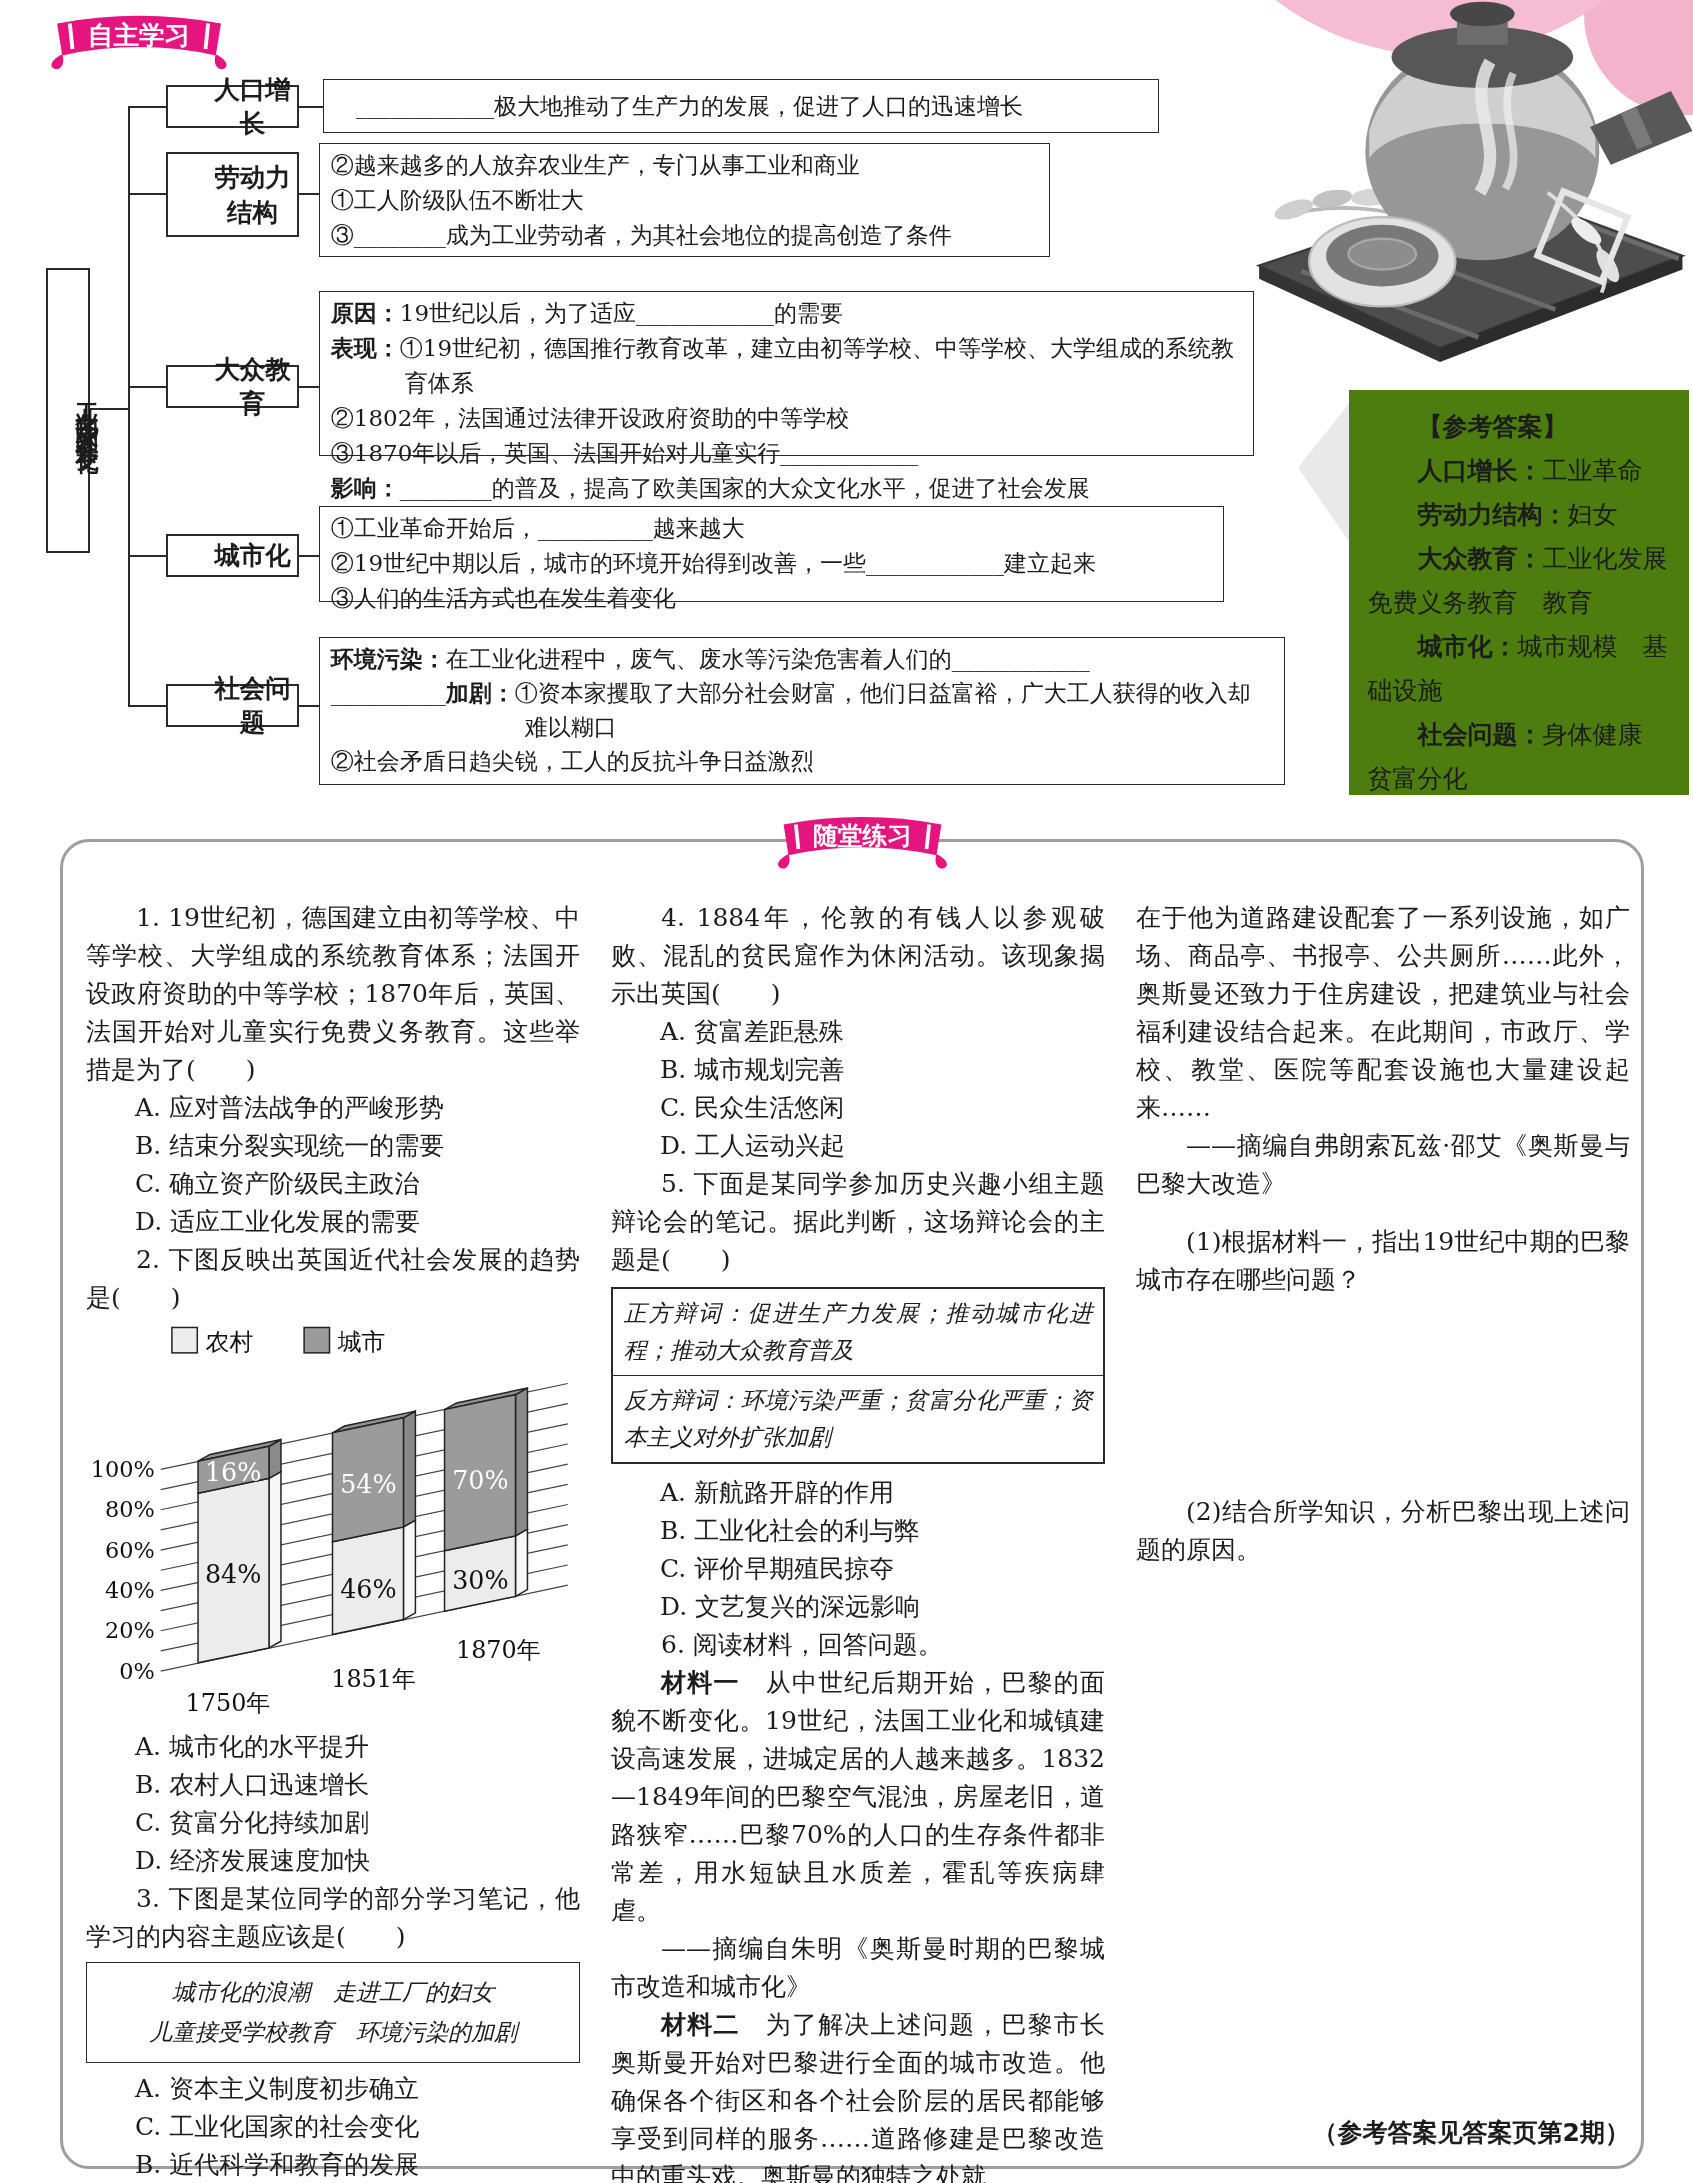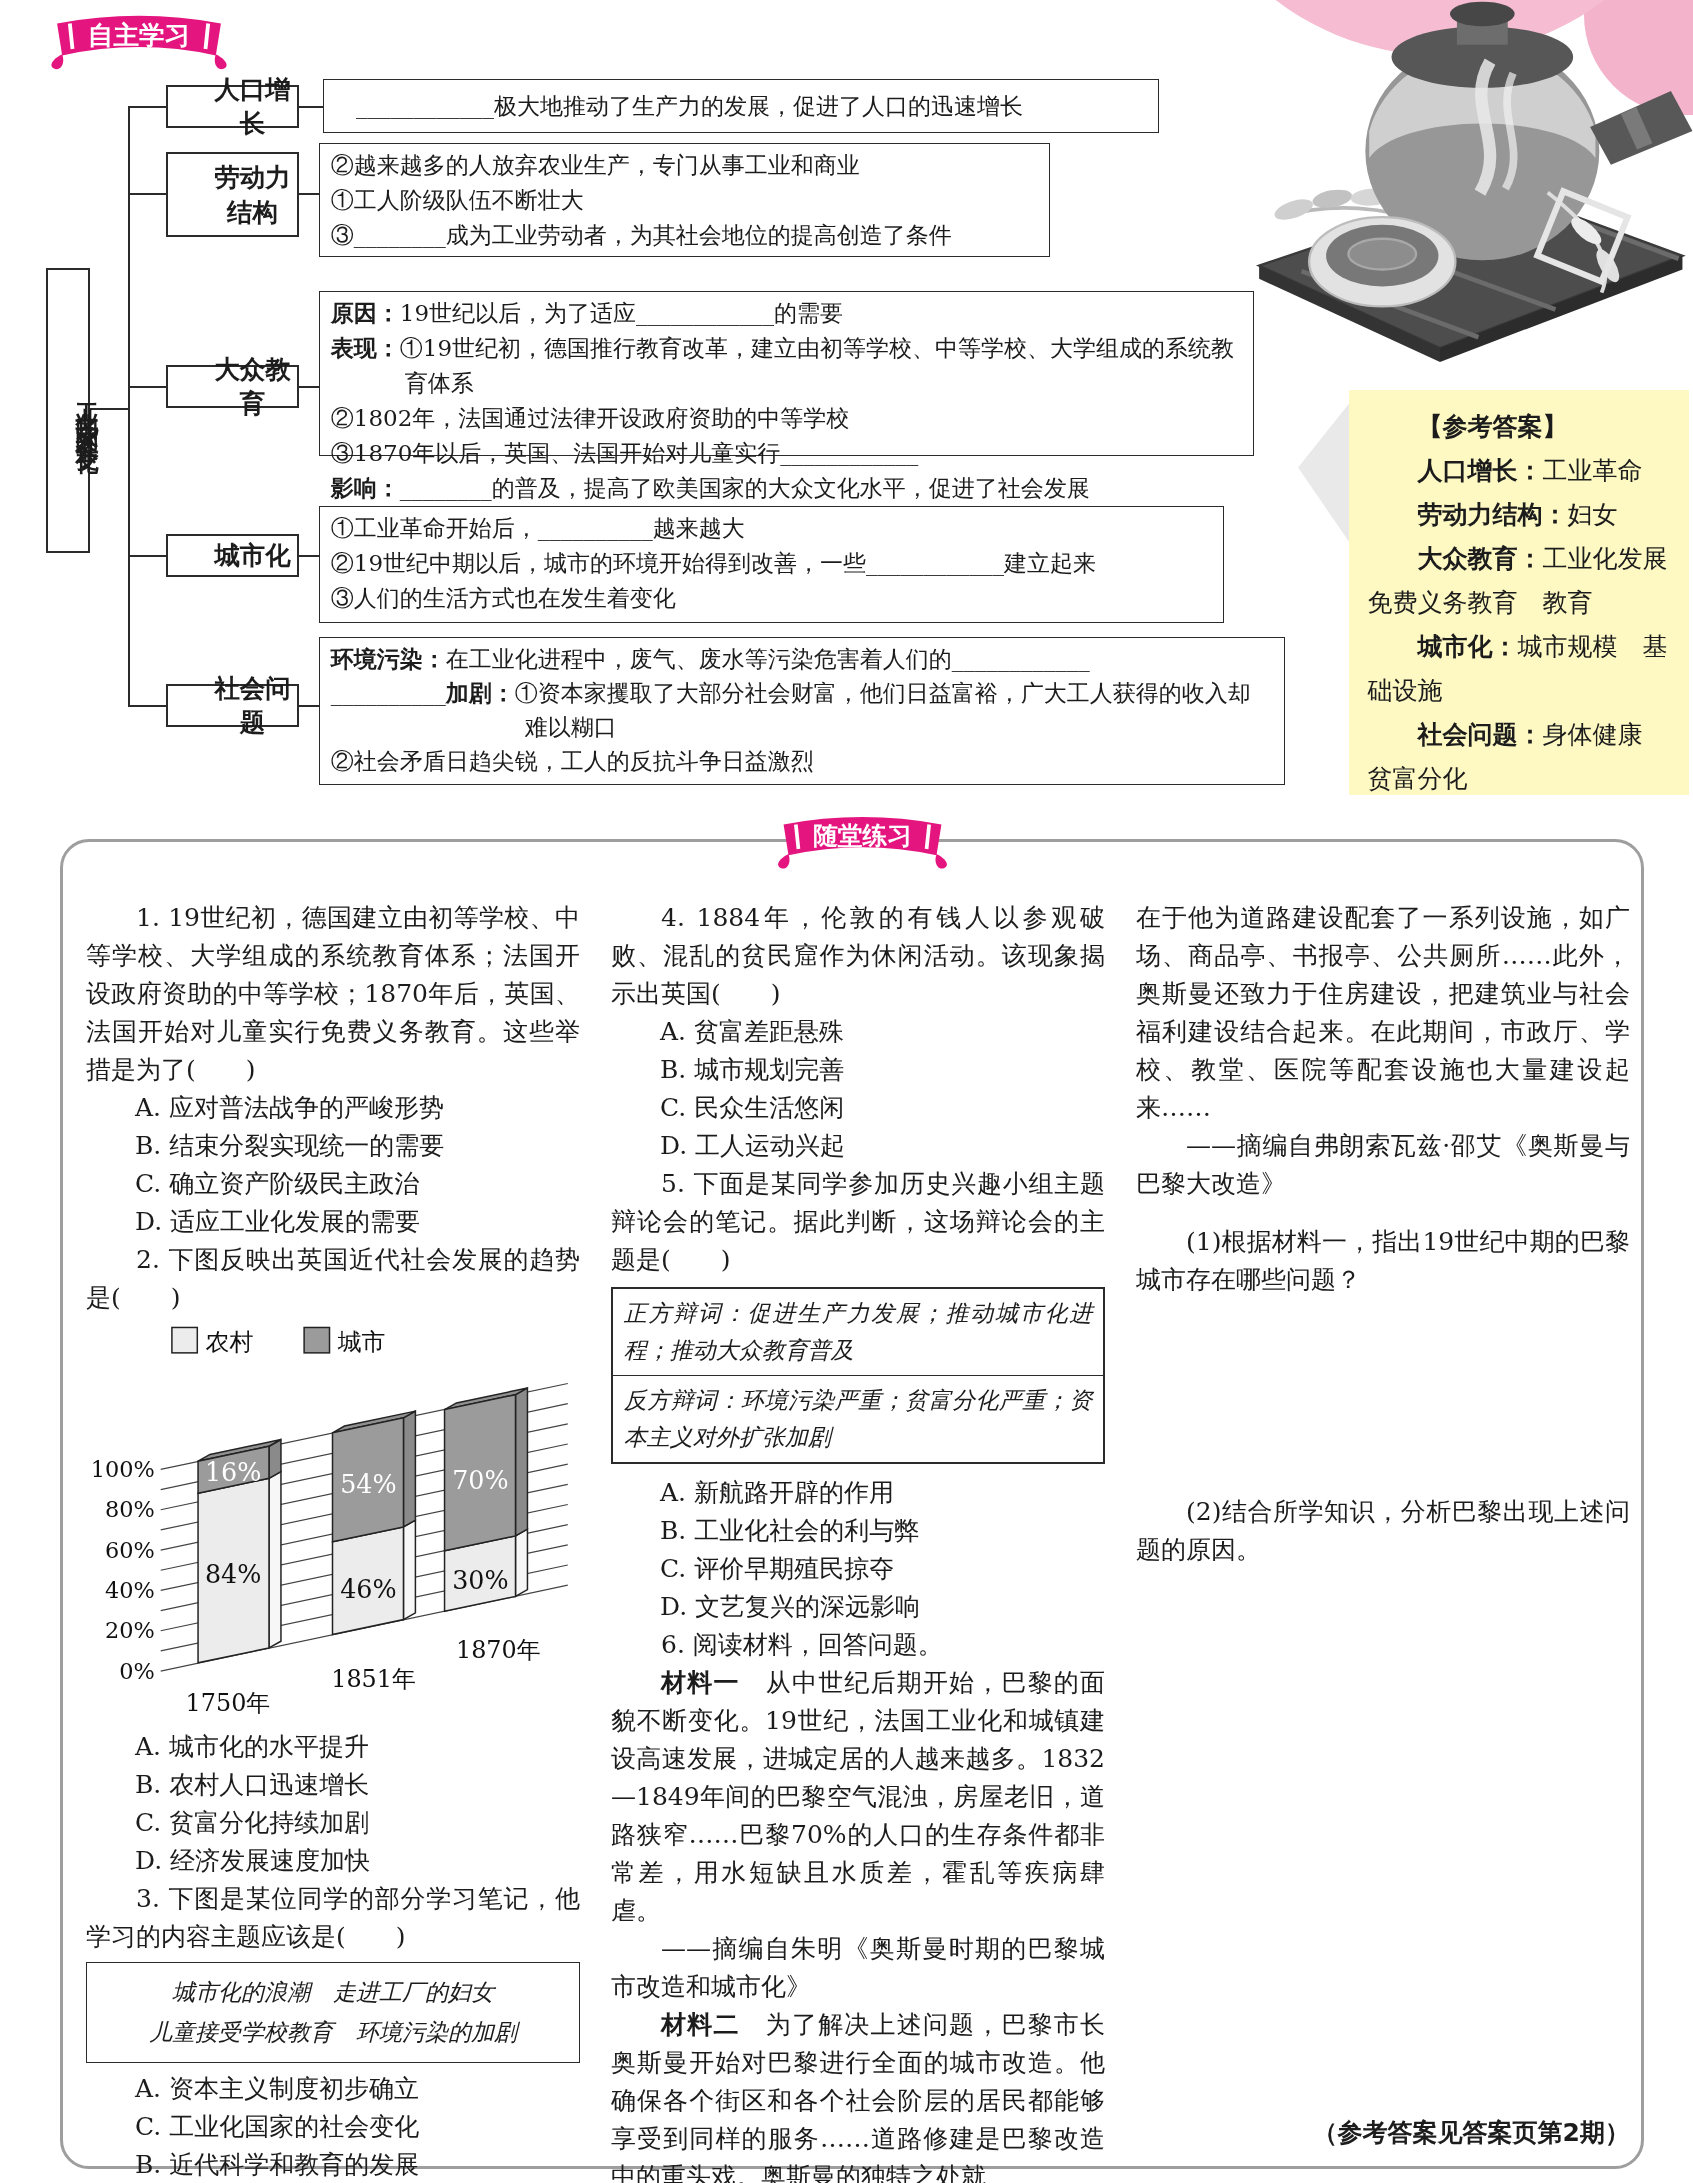--- a/index.html
+++ b/index.html
@@ -22,21 +22,21 @@
     font-family:"DejaVu Sans","Liberation Sans",sans-serif;font-weight:700;font-size:25.4px;}
   .contentbox{font-size:23px;line-height:35px;padding:3.8px 10.8px;box-sizing:border-box;border-width:1.5px;}
   .contentbox p{margin:0;}
   .lbl{font-family:"DejaVu Sans","Liberation Sans",sans-serif;font-weight:700;}
   .hang3{padding-left:74px;text-indent:-74px;}
   .ind3{margin-left:74px;}
   .hang8{padding-left:194px;text-indent:-194px;}
   .ind8{margin-left:194px;}
   .connector{position:absolute;background:#2b2b2b;}
   
-  .answerbox{left:1349px;top:390px;width:340px;height:405px;background:#fef9c3;
+  .answerbox{left:1349px;top:390px;width:340px;height:405px;background:#4d7c0f;
     font-size:25px;line-height:44px;padding:15.4px 20px 0 18.5px;box-sizing:border-box;}
   .answerbox p{margin:0;text-indent:2em;}
   
   .practicebox{left:60px;top:839px;width:1584px;height:1330px;border:3.1px solid #9e9e9e;border-radius:29px;box-sizing:border-box;background:#fff;}
   .practice-body{left:86px;top:899px;width:1546px;height:1259px;display:flex;gap:31px;}
   .col{width:494px;display:flex;flex-direction:column;font-size:25px;line-height:38px;text-align:justify;}
   .stem{margin:0;text-indent:2em;}
   .opt{margin:0 0 0 49px;}
   .srcline{margin:0;text-indent:2em;}
   .subq{margin:0;text-indent:2em;}
@@ -147,21 +147,21 @@
 </div>
 
 <div class="mapbox contentbox" style="left:319px;top:275px;width:935px;height:165px;margin-top:16px;">
   <p><span class="lbl">原因：</span><span>19世纪以后，为了适应____________的需要</span></p>
   <p class="hang3"><span class="lbl">表现：</span><span>①19世纪初，德国推行教育改革，建立由初等学校、中等学校、大学组成的系统教育体系</span></p>
   <p class="ind3">②1802年，法国通过法律开设政府资助的中等学校</p>
   <p class="ind3">③1870年以后，英国、法国开始对儿童实行____________</p>
   <p><span class="lbl">影响：</span><span>________的普及，提高了欧美国家的大众文化水平，促进了社会发展</span></p>
 </div>
 
-<div class="mapbox contentbox" style="left:319px;top:506px;width:905px;height:117px;">
+<div class="mapbox contentbox" style="left:319px;top:506px;width:905px;height:96px;">
   <p>①工业革命开始后，__________越来越大</p>
   <p>②19世纪中期以后，城市的环境开始得到改善，一些____________建立起来</p>
   <p>③人们的生活方式也在发生着变化</p>
 </div>
 
 <div class="mapbox contentbox" style="left:319px;top:637px;width:966px;height:148px;line-height:34px;">
   <p><span class="lbl">环境污染：</span><span>在工业化进程中，废气、废水等污染危害着人们的____________</span></p>
   <p class="hang8"><span>__________</span><span class="lbl">加剧：</span><span>①资本家攫取了大部分社会财富，他们日益富裕，广大工人获得的收入却难以糊口</span></p>
   <p class="ind8">②社会矛盾日趋尖锐，工人的反抗斗争日益激烈</p>
 </div>

